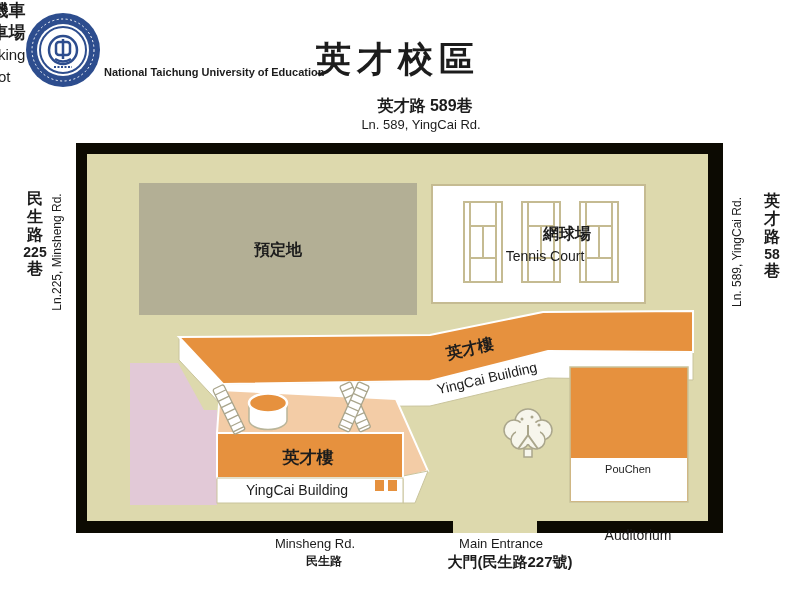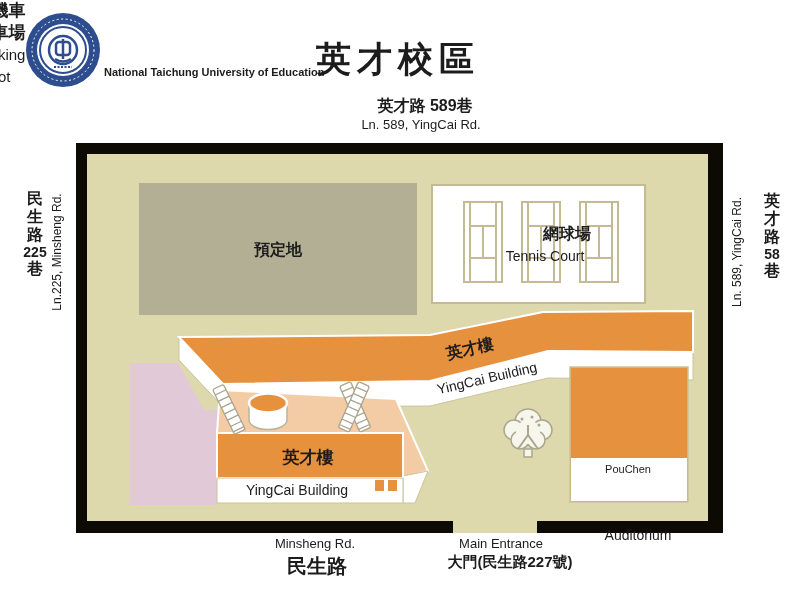--- a/index.html
+++ b/index.html
@@ -166,17 +166,17 @@
     <div class="zh">汽機車</div>
     <div class="zh">停車場</div>
     <div class="en">Parking</div>
     <div class="en">Lot</div>
   </div>
 
   <div class="lbl" style="left:628px;top:463px;font-size:11px;">PouChen</div>
   <div class="lbl" style="left:638px;top:480px;font-size:14px;margin-top:47px;">Auditorium</div>
 
   <div class="lbl" style="left:315px;top:536px;font-size:13px;">Minsheng Rd.</div>
-  <div class="lbl b" style="left:317px;top:553px;font-size:20px;">民生路</div>
+  <div class="lbl b" style="left:324px;top:553px;font-size:12px;">民生路</div>
   <div class="lbl" style="left:501px;top:536px;font-size:13px;text-align:center;">Main Entrance</div>
   <div class="lbl b" style="left:502px;top:553px;font-size:15px;margin-left:8px;">大門(民生路227號)</div>
 
 </div>
 
 </body></html>

